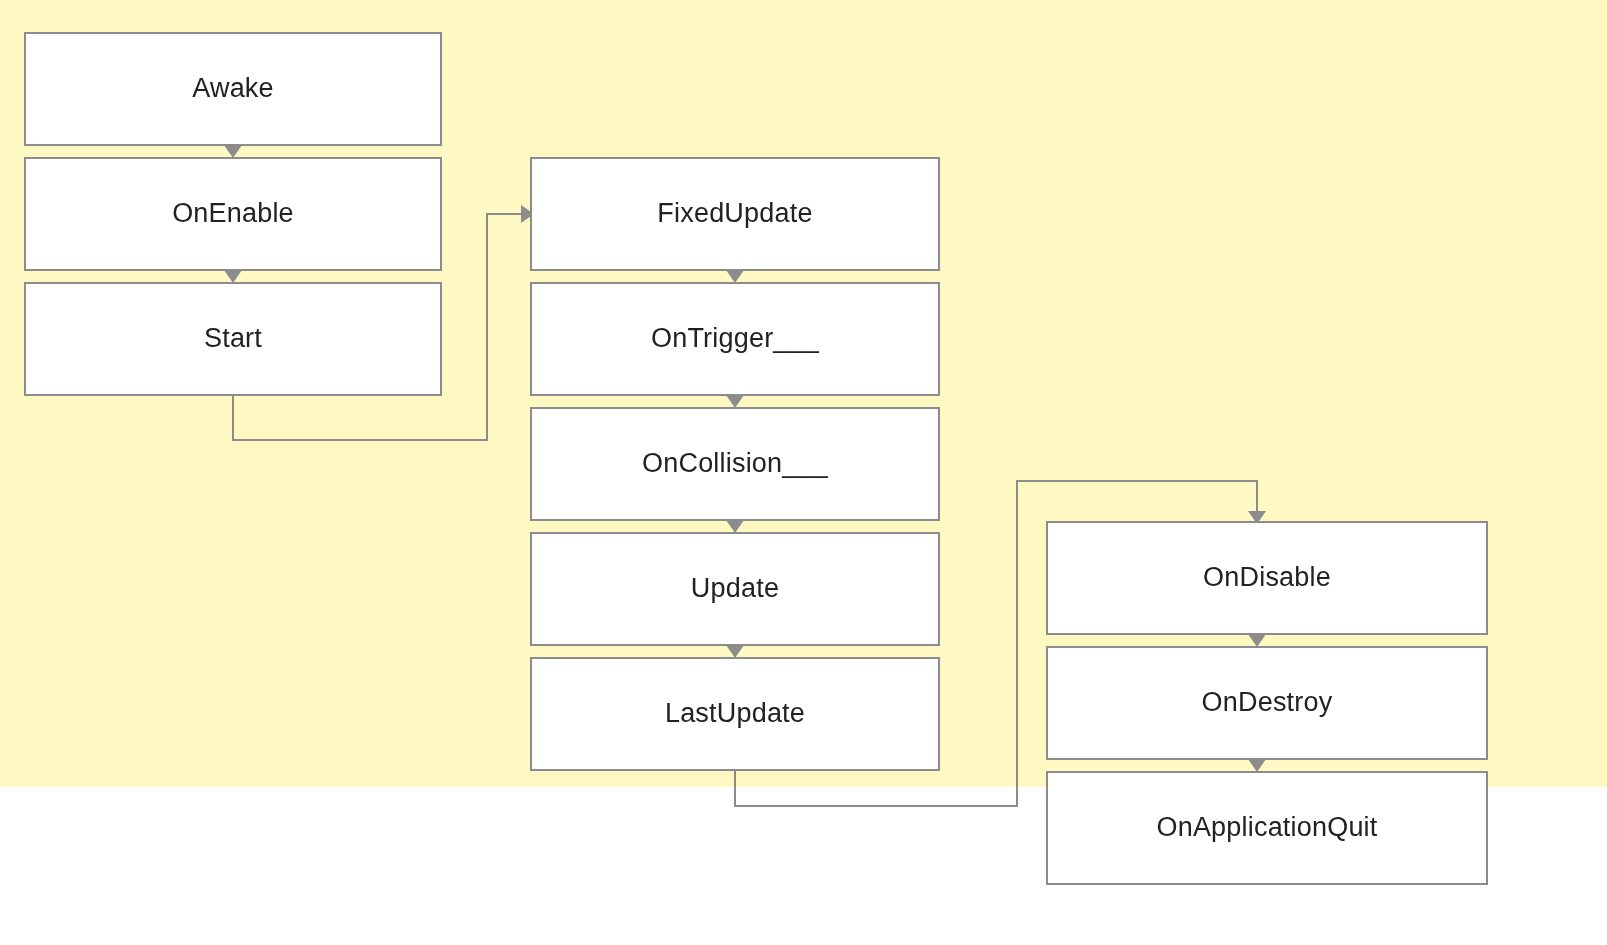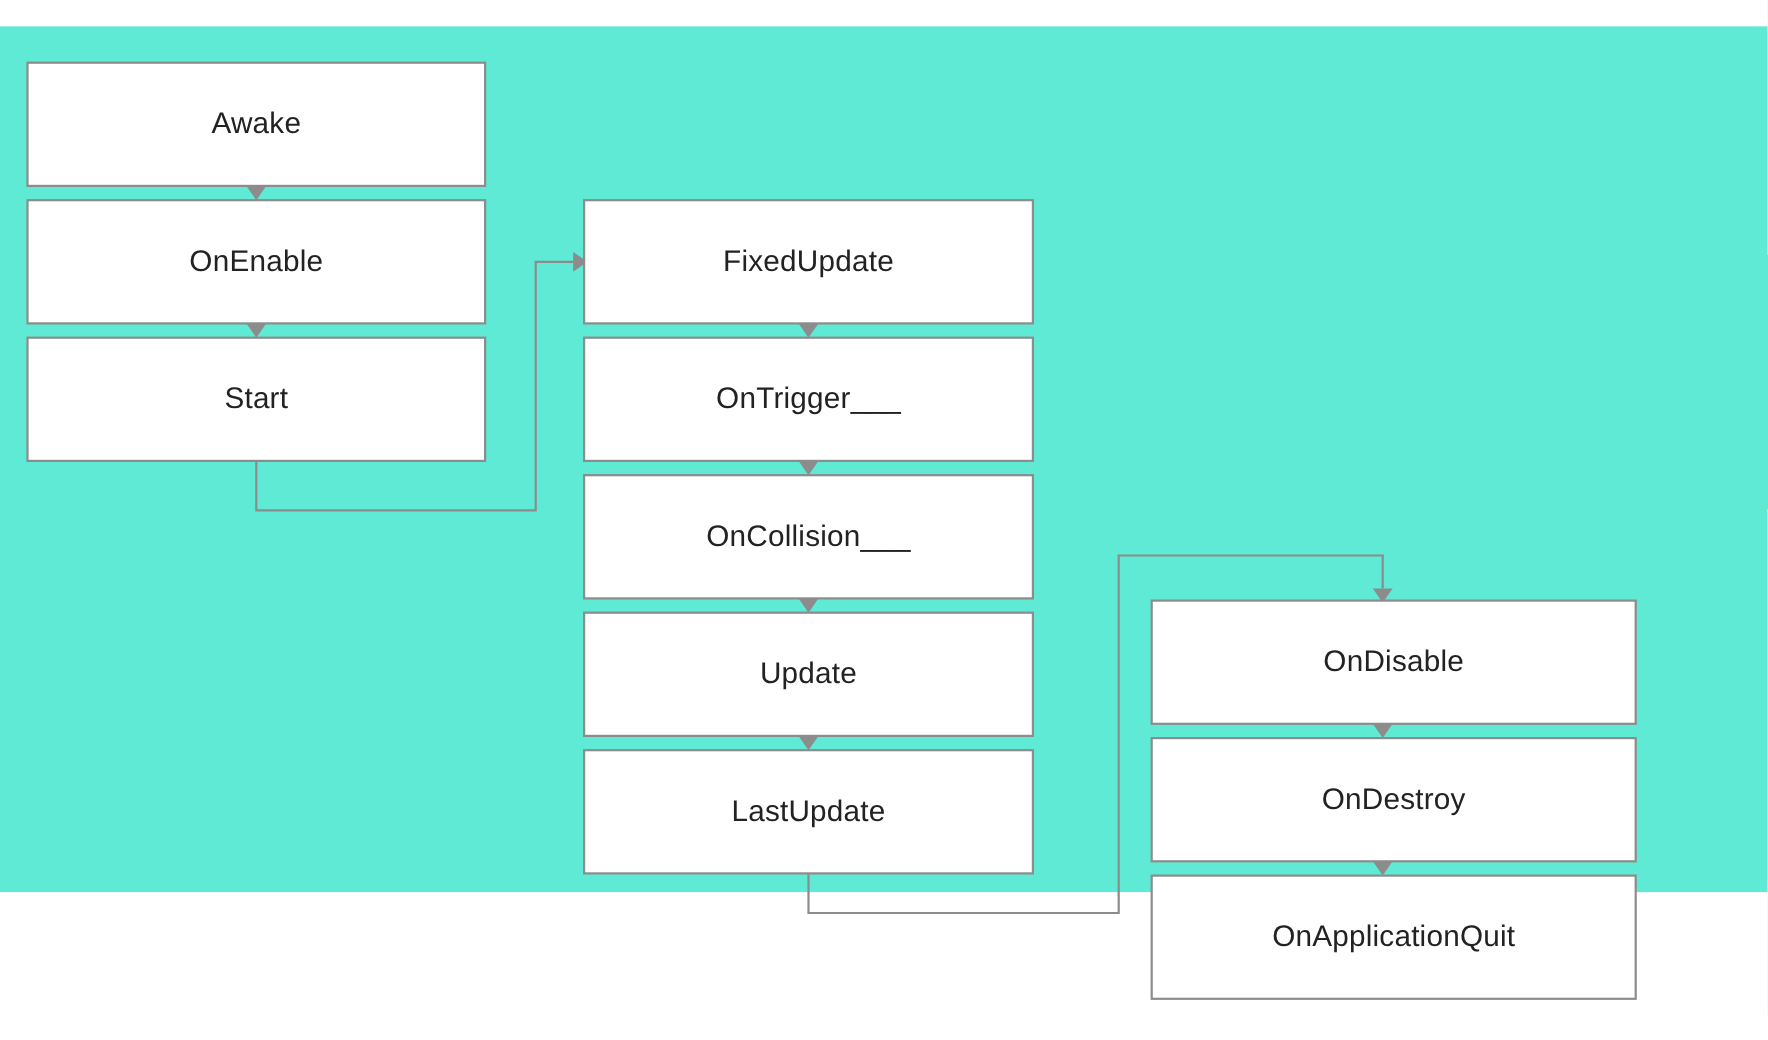--- a/index.html
+++ b/index.html
@@ -11,22 +11,21 @@
   body {
     width: 1607px;
     height: 945px;
     font-family: "Liberation Sans", sans-serif;
     overflow: hidden;
   }
   #diagram-root {
     position: relative;
     width: 1607px;
     height: 787px;
-    background: #5eead4;
-    margin-top: 24px;
+    background: #fef9c3;
   }
   svg.flow-svg {
     position: absolute;
     top: 0;
     left: 0;
     width: 1607px;
     height: 945px;
     display: block;
   }
   .node-rect {

